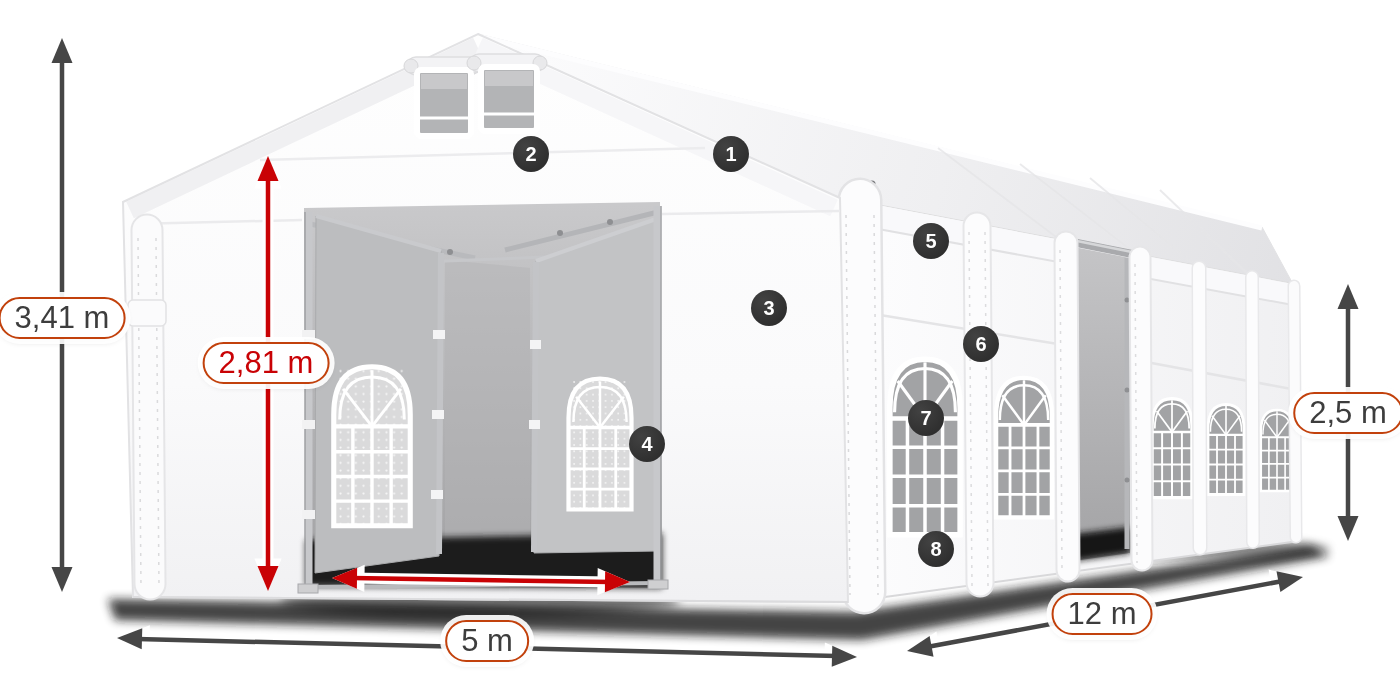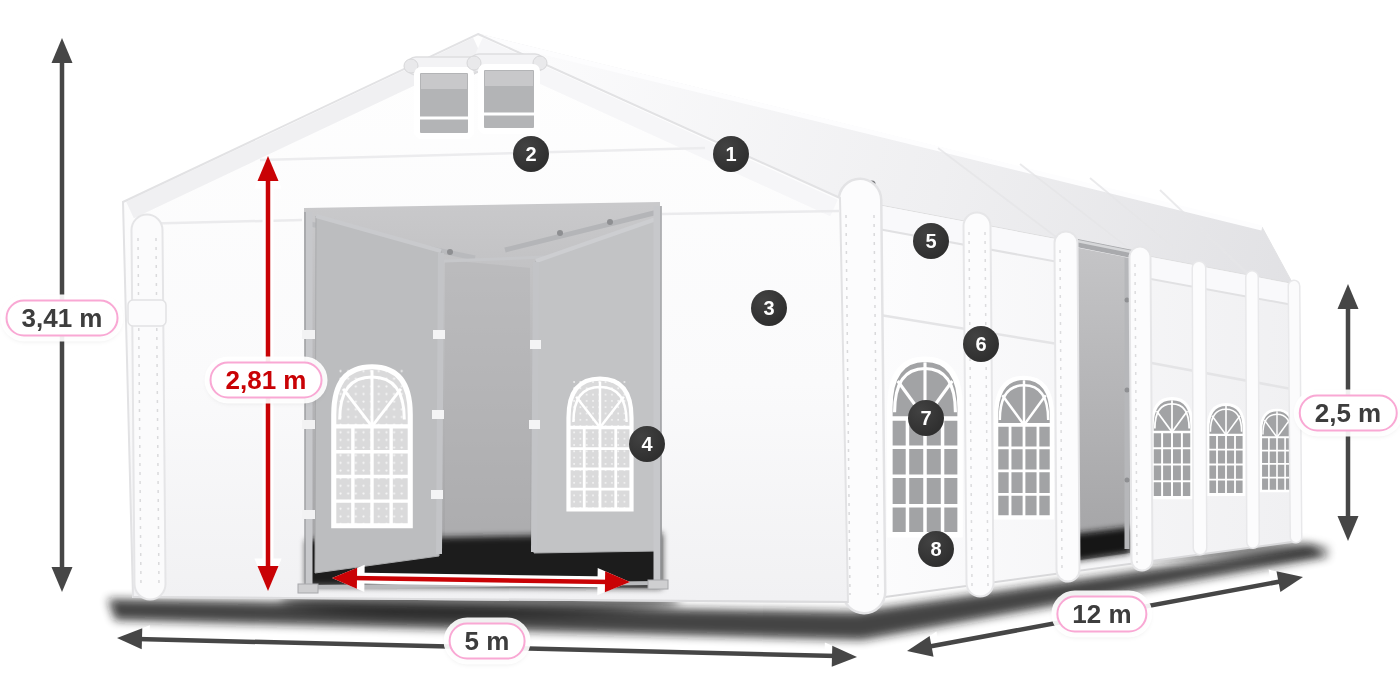--- a/index.html
+++ b/index.html
@@ -4,22 +4,22 @@
 <style>
   html,body{margin:0;padding:0;background:#fff;}
   .stage{position:relative;width:1400px;height:700px;background:#ffffff;overflow:hidden;
          font-family:"Liberation Sans",sans-serif;}
   .stage svg{position:absolute;left:0;top:0;}
   .marker{position:absolute;width:36px;height:36px;margin:-18px 0 0 -18px;border-radius:50%;
           background:radial-gradient(circle at 35% 30%,#424242,#282828);
           color:#fff;font-size:20px;font-weight:700;line-height:36px;text-align:center;
           z-index:3;user-select:none;}
   .pill{position:absolute;transform:translate(-50%,-50%);background:#fff;
-        border:2px solid #f9a8d4;border-radius:999px;padding:1px 14px;
-        font-size:26px;font-weight:700;color:#3d3d3d;white-space:nowrap;z-index:4;
+        border:2px solid #c2410c;border-radius:999px;padding:1px 14px;
+        font-size:31px;font-weight:400;color:#3d3d3d;white-space:nowrap;z-index:4;
         box-shadow:0 0 0 5px rgba(255,255,255,.92),0 2px 7px rgba(0,0,0,.22);}
   .pill.red{color:#c90205;}
 </style>
 </head>
 <body>
 
 <div class="stage">
 
   <svg width="1400" height="700" viewBox="0 0 1400 700">
     <defs>
@@ -310,18 +310,18 @@
   <div class="marker" style="left:731px;top:154px;">1</div>
   <div class="marker" style="left:531px;top:154px;">2</div>
   <div class="marker" style="left:769px;top:308px;">3</div>
   <div class="marker" style="left:647px;top:444px;">4</div>
   <div class="marker" style="left:931px;top:241px;">5</div>
   <div class="marker" style="left:981px;top:344px;">6</div>
   <div class="marker" style="left:926px;top:418px;">7</div>
   <div class="marker" style="left:936px;top:549px;">8</div>
 
   <div class="pill" style="left:62px;top:318px;">3,41 m</div>
-  <div class="pill red" style="left:266px;top:380px;">2,81 m</div>
+  <div class="pill red" style="left:266px;top:363px;">2,81 m</div>
   <div class="pill" style="left:487px;top:641px;text-align:center;">5 m</div>
   <div class="pill" style="left:1102px;top:614px;">12 m</div>
   <div class="pill" style="left:1348px;top:413px;">2,5 m</div>
 
 </div>
 
 </body></html>

